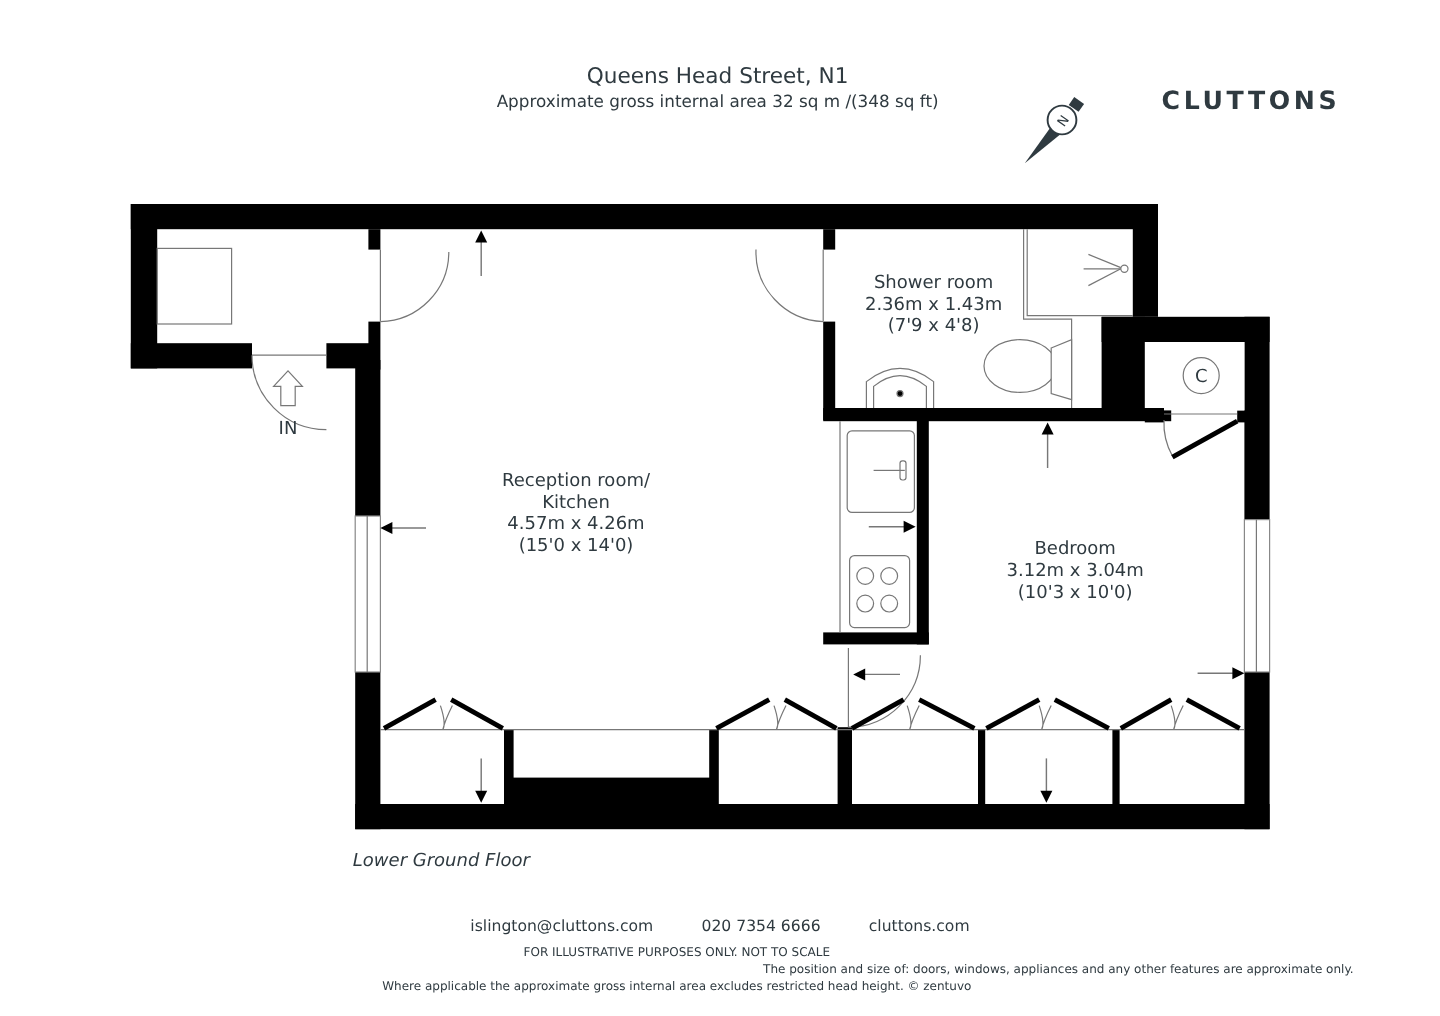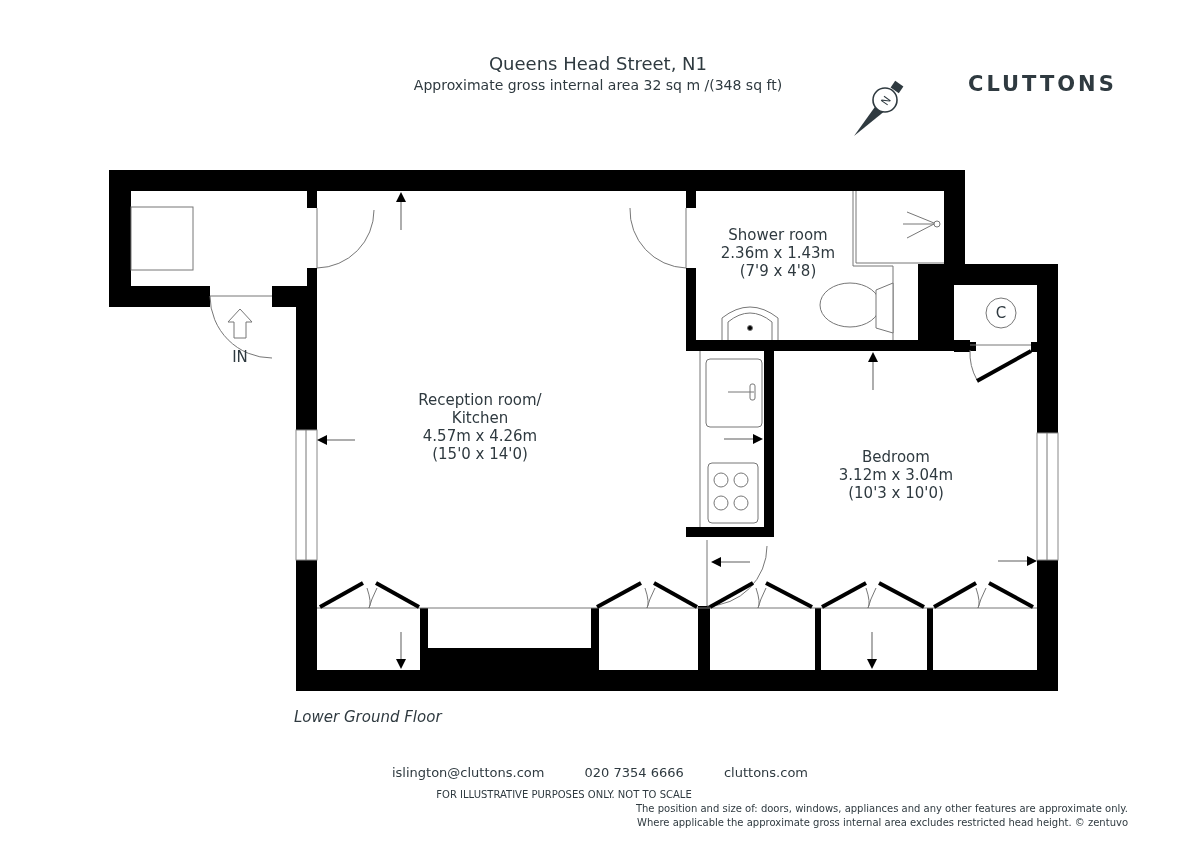--- a/index.html
+++ b/index.html
@@ -9,21 +9,21 @@
   #addr { top:53px; font-size:18px; color:#2f3a40; left:-2px; }
   #area { top:77px; font-size:14px; color:#2f3a40; left:-2px; }
   #brand { position:absolute; left:968px; top:52px; font-size:21px; letter-spacing:3px;
            font-weight:bold; color:#2f3a40;margin-top:20px; }
   #plan { position:absolute; left:0; top:0; }
   .rlabel { font-size:15px; fill:#2f3a40; text-anchor:middle; font-family:"DejaVu Sans", sans-serif; }
   #floor-label { position:absolute; left:294px; top:708px; font-size:15px; color:#2f3a40;font-style:italic; }
   #contacts { position:absolute; top:765px; left:0; width:1200px; text-align:center; font-size:13px; }
   #contacts span { display:inline-block; margin:0 18px; }
   .disc { position:absolute; left:0; width:1128px; text-align:center; font-size:10px; color:#2f3a40; }
-  #d1 { top:789px; } #d2 { top:803px;text-align:right; } #d3 { top:817px;text-align:right; }
+  #d1 { top:789px; } #d2 { top:803px;text-align:right; } #d3 { top:817px; }
 </style>
 </head>
 <body>
 
 <div class="title" id="addr">Queens Head Street, N1</div>
 <div class="title" id="area">Approximate gross internal area 32 sq m /(348 sq ft)</div>
 <div id="brand">CLUTTONS</div>
 
 <svg id="plan" width="1200" height="847" viewBox="0 0 1200 847">
 

